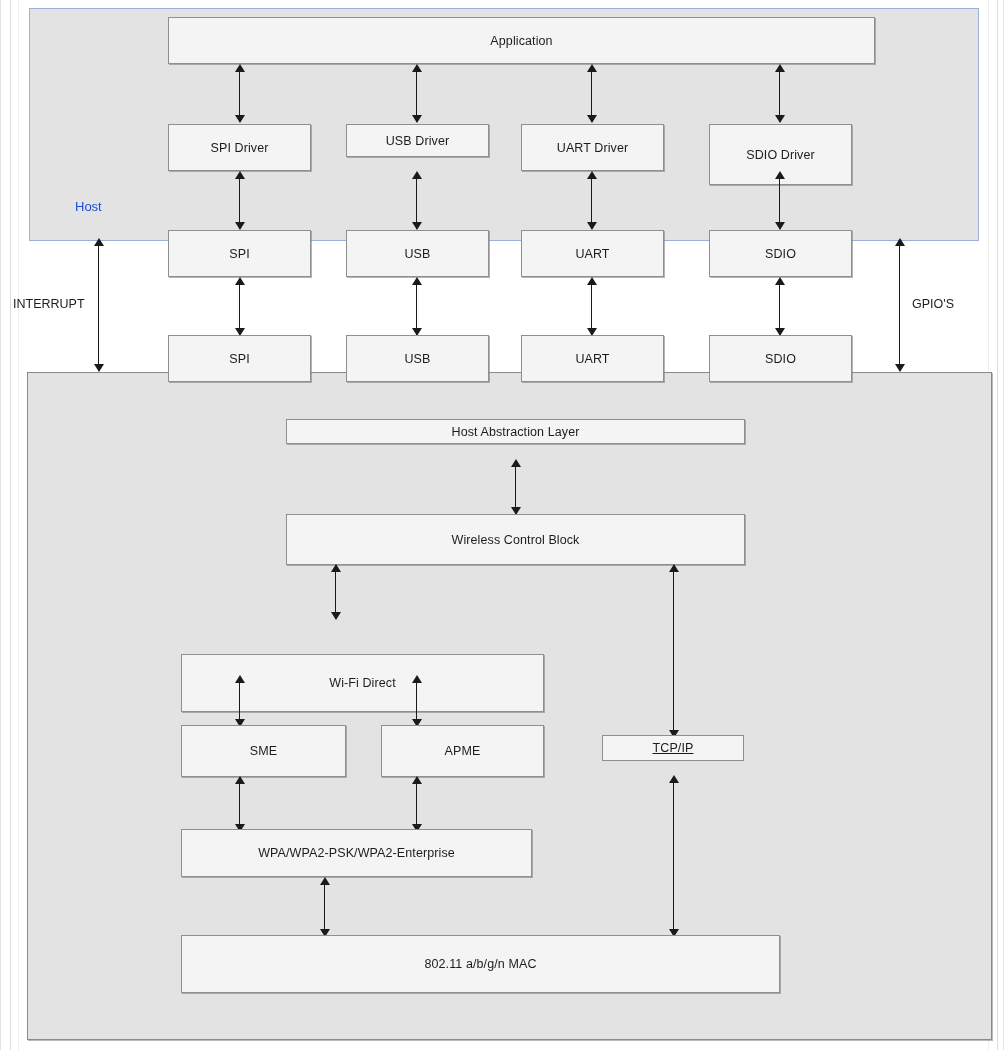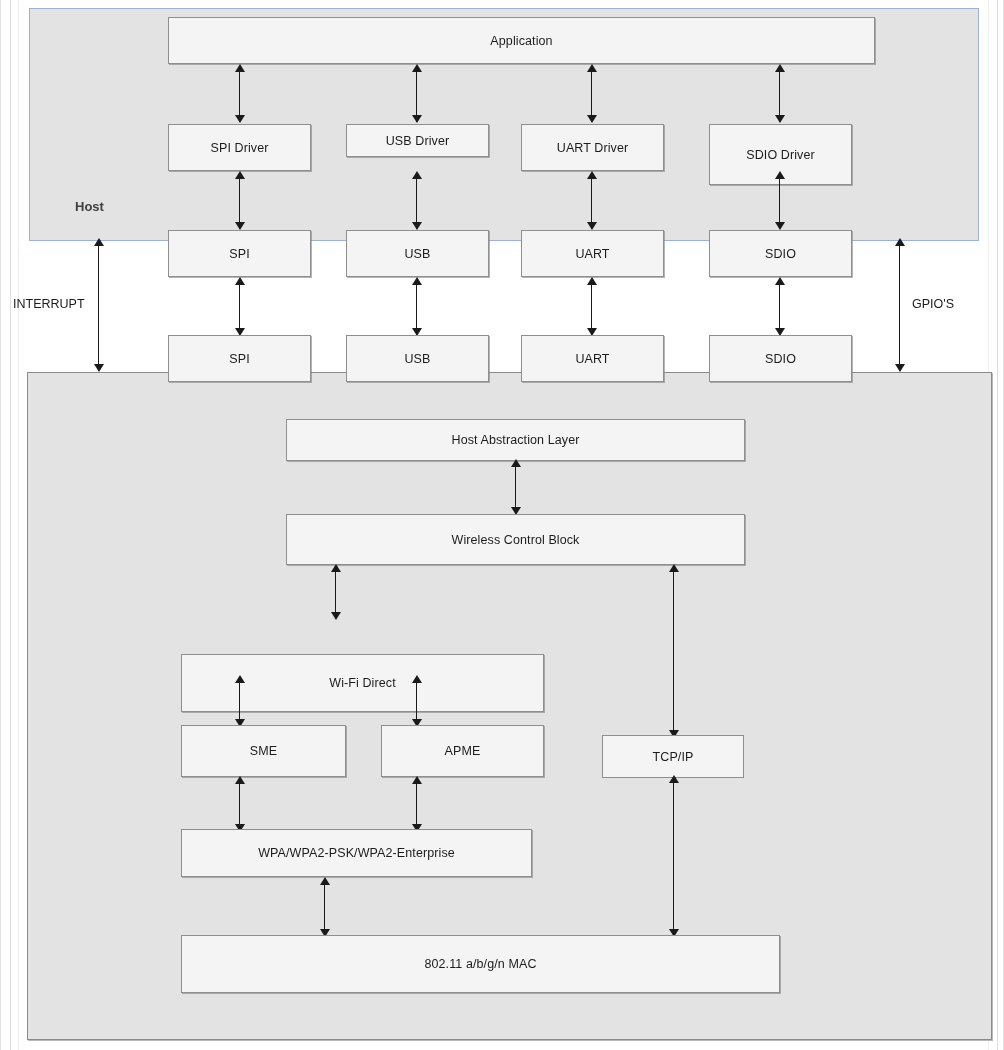--- a/index.html
+++ b/index.html
@@ -41,22 +41,22 @@
     border:1px solid #9db0d6;
   }
   .region.module{
     background:#e3e3e3;
     border:1px solid #8a8a8a;
     box-shadow:1px 1px 0 #b9b9b9;
   }
   .region-label{
     position:absolute;
     font-size:13px;
-    font-weight:bold;
-    color:#404040;
+    font-weight:normal;
+    color:#1d4ed8;
     white-space:nowrap;
   }
 
   
   .box{
     position:absolute;
     box-sizing:border-box;
     background:#f4f4f4;
     border:1px solid #8f8f8f;
     display:flex;
@@ -176,21 +176,21 @@
   <div class="conn" style="left:97px; top:241px; height:130px;"></div>
   <div class="arrow up" style="left:93px; top:238px;"></div>
   <div class="arrow down" style="left:93px; top:364px;"></div>
   <div class="side-label" style="left:12px; top:297px;">INTERRUPT</div>
 
   <div class="conn" style="left:898px; top:241px; height:130px;"></div>
   <div class="arrow up" style="left:894px; top:238px;"></div>
   <div class="arrow down" style="left:894px; top:364px;"></div>
   <div class="side-label" style="left:911px; top:297px;">GPIO'S</div>
 
-  <div class="box" style="left:285px; top:419px; width:459px; height:42px;">Host Abstraction Layer</div>
+  <div class="box" style="left:285px; top:419px; width:459px; height:25px;">Host Abstraction Layer</div>
 
   <div class="conn" style="left:514px; top:462px; height:52px;"></div>
   <div class="arrow up" style="left:510px; top:459px;"></div>
   <div class="arrow down" style="left:510px; top:507px;"></div>
 
   <div class="box" style="left:285px; top:514px; width:459px; height:51px;">Wireless Control Block</div>
 
   <div class="conn" style="left:334px; top:567px; height:52px;"></div>
   <div class="arrow up" style="left:330px; top:564px;"></div>
   <div class="arrow down" style="left:330px; top:612px;"></div>
@@ -204,21 +204,21 @@
   <div class="conn" style="left:238px; top:678px; height:48px;"></div>
   <div class="arrow up" style="left:234px; top:675px;"></div>
   <div class="arrow down" style="left:234px; top:719px;"></div>
 
   <div class="conn" style="left:415px; top:678px; height:48px;"></div>
   <div class="arrow up" style="left:411px; top:675px;"></div>
   <div class="arrow down" style="left:411px; top:719px;"></div>
 
   <div class="box" style="left:180px; top:725px; width:165px; height:52px;">SME</div>
   <div class="box" style="left:380px; top:725px; width:163px; height:52px;">APME</div>
-  <div class="box plain" style="left:601px; top:735px; width:142px; height:43px;">TCP/IP</div>
+  <div class="box plain" style="left:601px; top:735px; width:142px; height:26px;text-decoration:underline;">TCP/IP</div>
 
   <div class="conn" style="left:238px; top:779px; height:52px;"></div>
   <div class="arrow up" style="left:234px; top:776px;"></div>
   <div class="arrow down" style="left:234px; top:824px;"></div>
 
   <div class="conn" style="left:415px; top:779px; height:52px;"></div>
   <div class="arrow up" style="left:411px; top:776px;"></div>
   <div class="arrow down" style="left:411px; top:824px;"></div>
 
   <div class="conn" style="left:672px; top:778px; height:158px;"></div>

